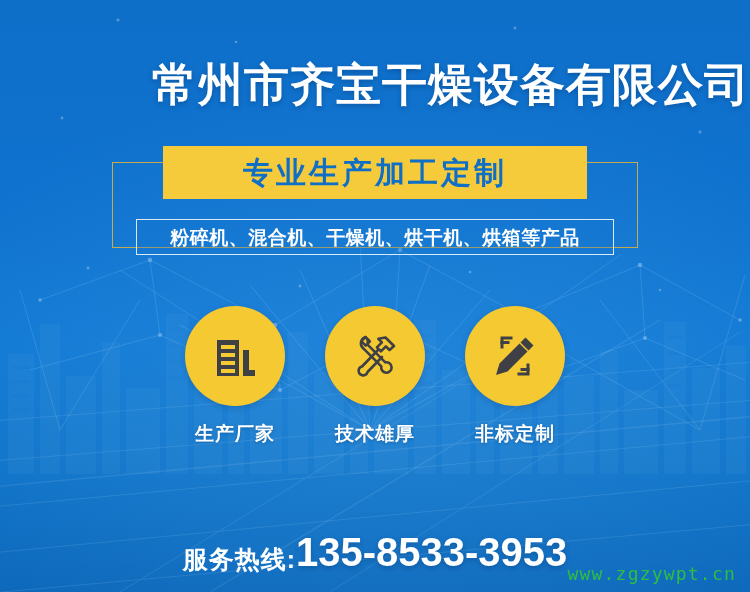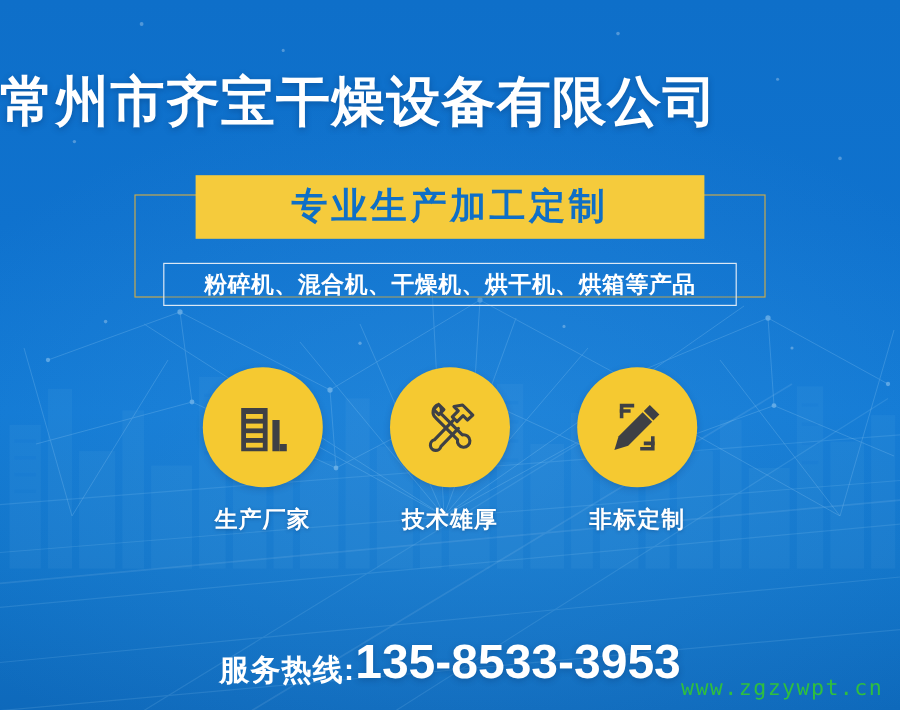--- a/index.html
+++ b/index.html
@@ -58,21 +58,21 @@
 
   
   .sparkles { position: absolute; left:0; top:0; width:100%; height:100%; }
 
   
   .title {
     position: absolute;
     top: 62px;
     left: 0;
     width: 100%;
-    text-align: left;
+    text-align: right;
     color: #ffffff;
     font-size: 45px;
     font-weight: bold;
     letter-spacing: 1px;
     line-height: 1;
     text-shadow: 0 2px 5px rgba(0,40,90,0.35);
     white-space: nowrap;
   }
 
   
@@ -132,21 +132,21 @@
   }
 
   
   .features {
     position: absolute;
     left: 0;
     top: 306px;
     width: 100%;
     display: flex;
     justify-content: center;
-    gap: 32px;
+    gap: 16px;
     align-items: center;
   }
   .feature {
     width: 124px;
     display: flex;
     flex-direction: column;
     align-items: center;
   }
   .circle {
     width: 100px;

